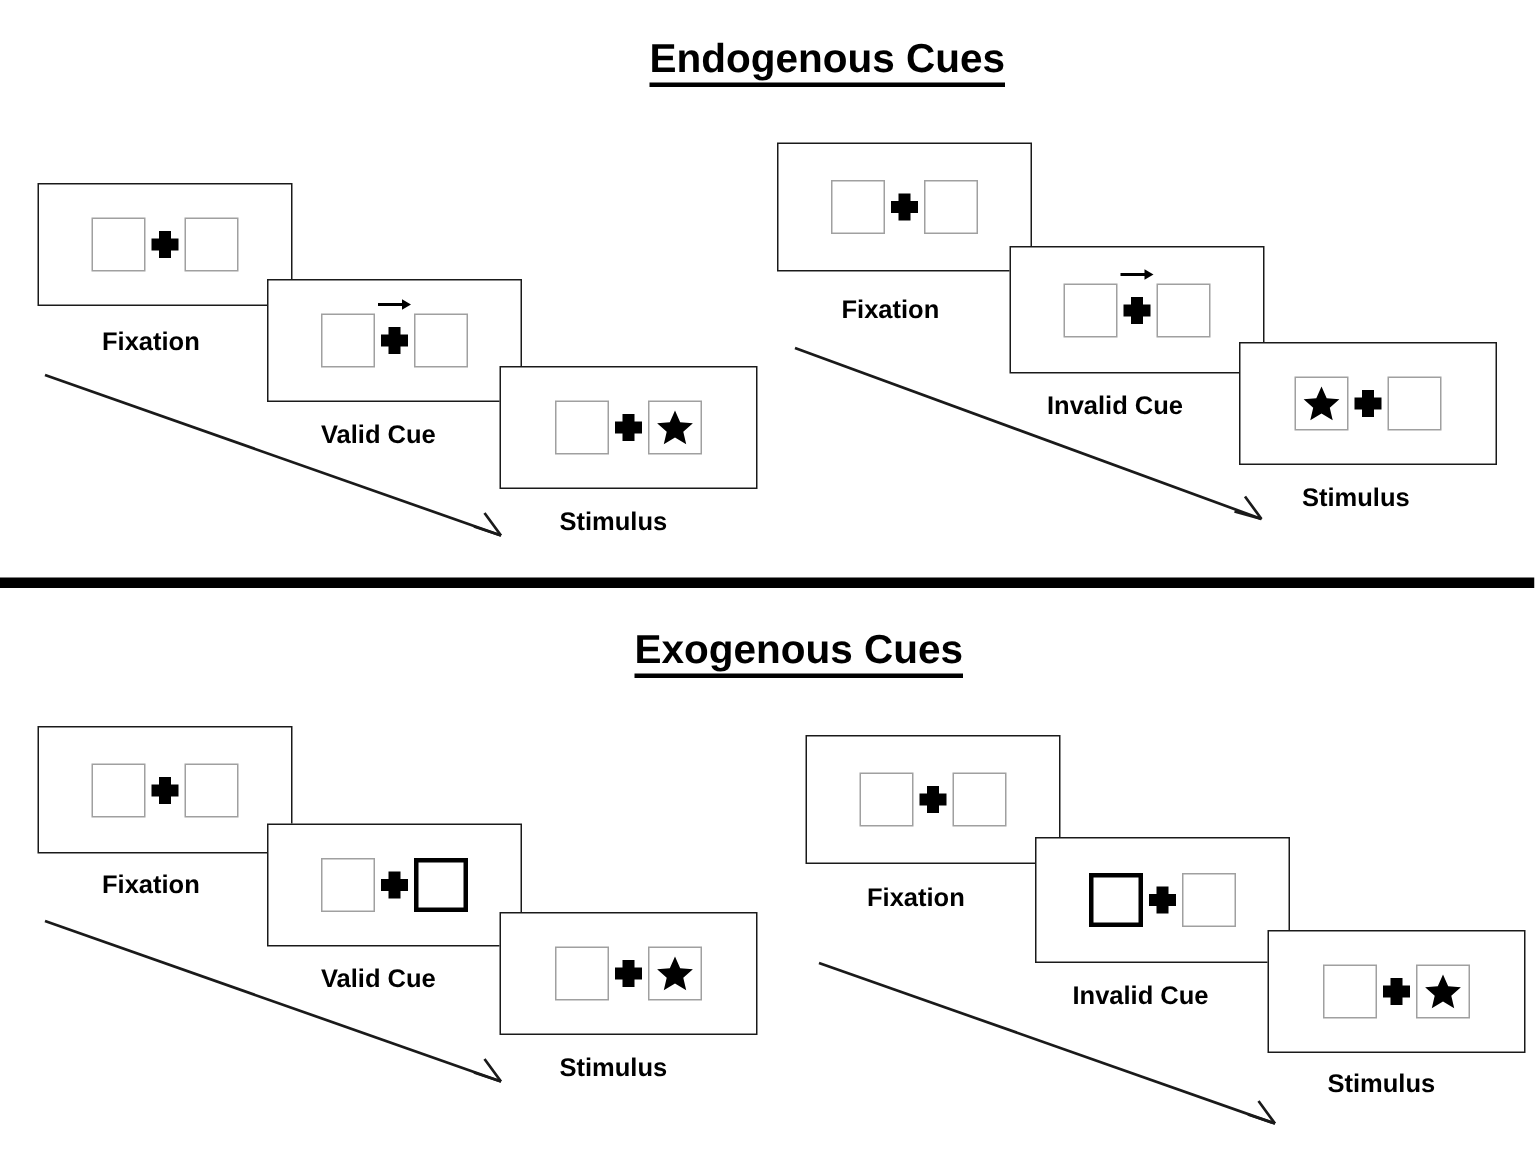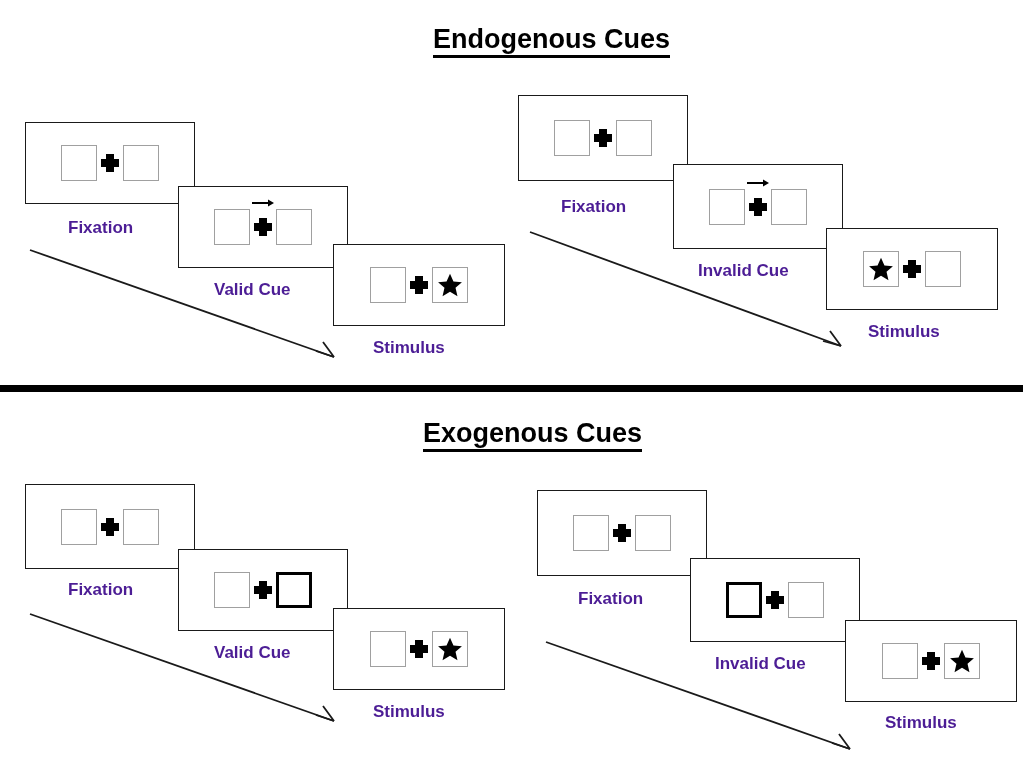--- a/index.html
+++ b/index.html
@@ -110,21 +110,21 @@
     width: 26px;
     height: 26px;
     display: block;
   }
 
   
   .caption {
     position: absolute;
     font-size: 17px;
     font-weight: bold;
-    color: #4c1d95;
+    color: #000000;
     white-space: nowrap;
   }
 
   
   .flow-arrow {
     position: absolute;
     overflow: visible;
   }
 </style>
 </head>

